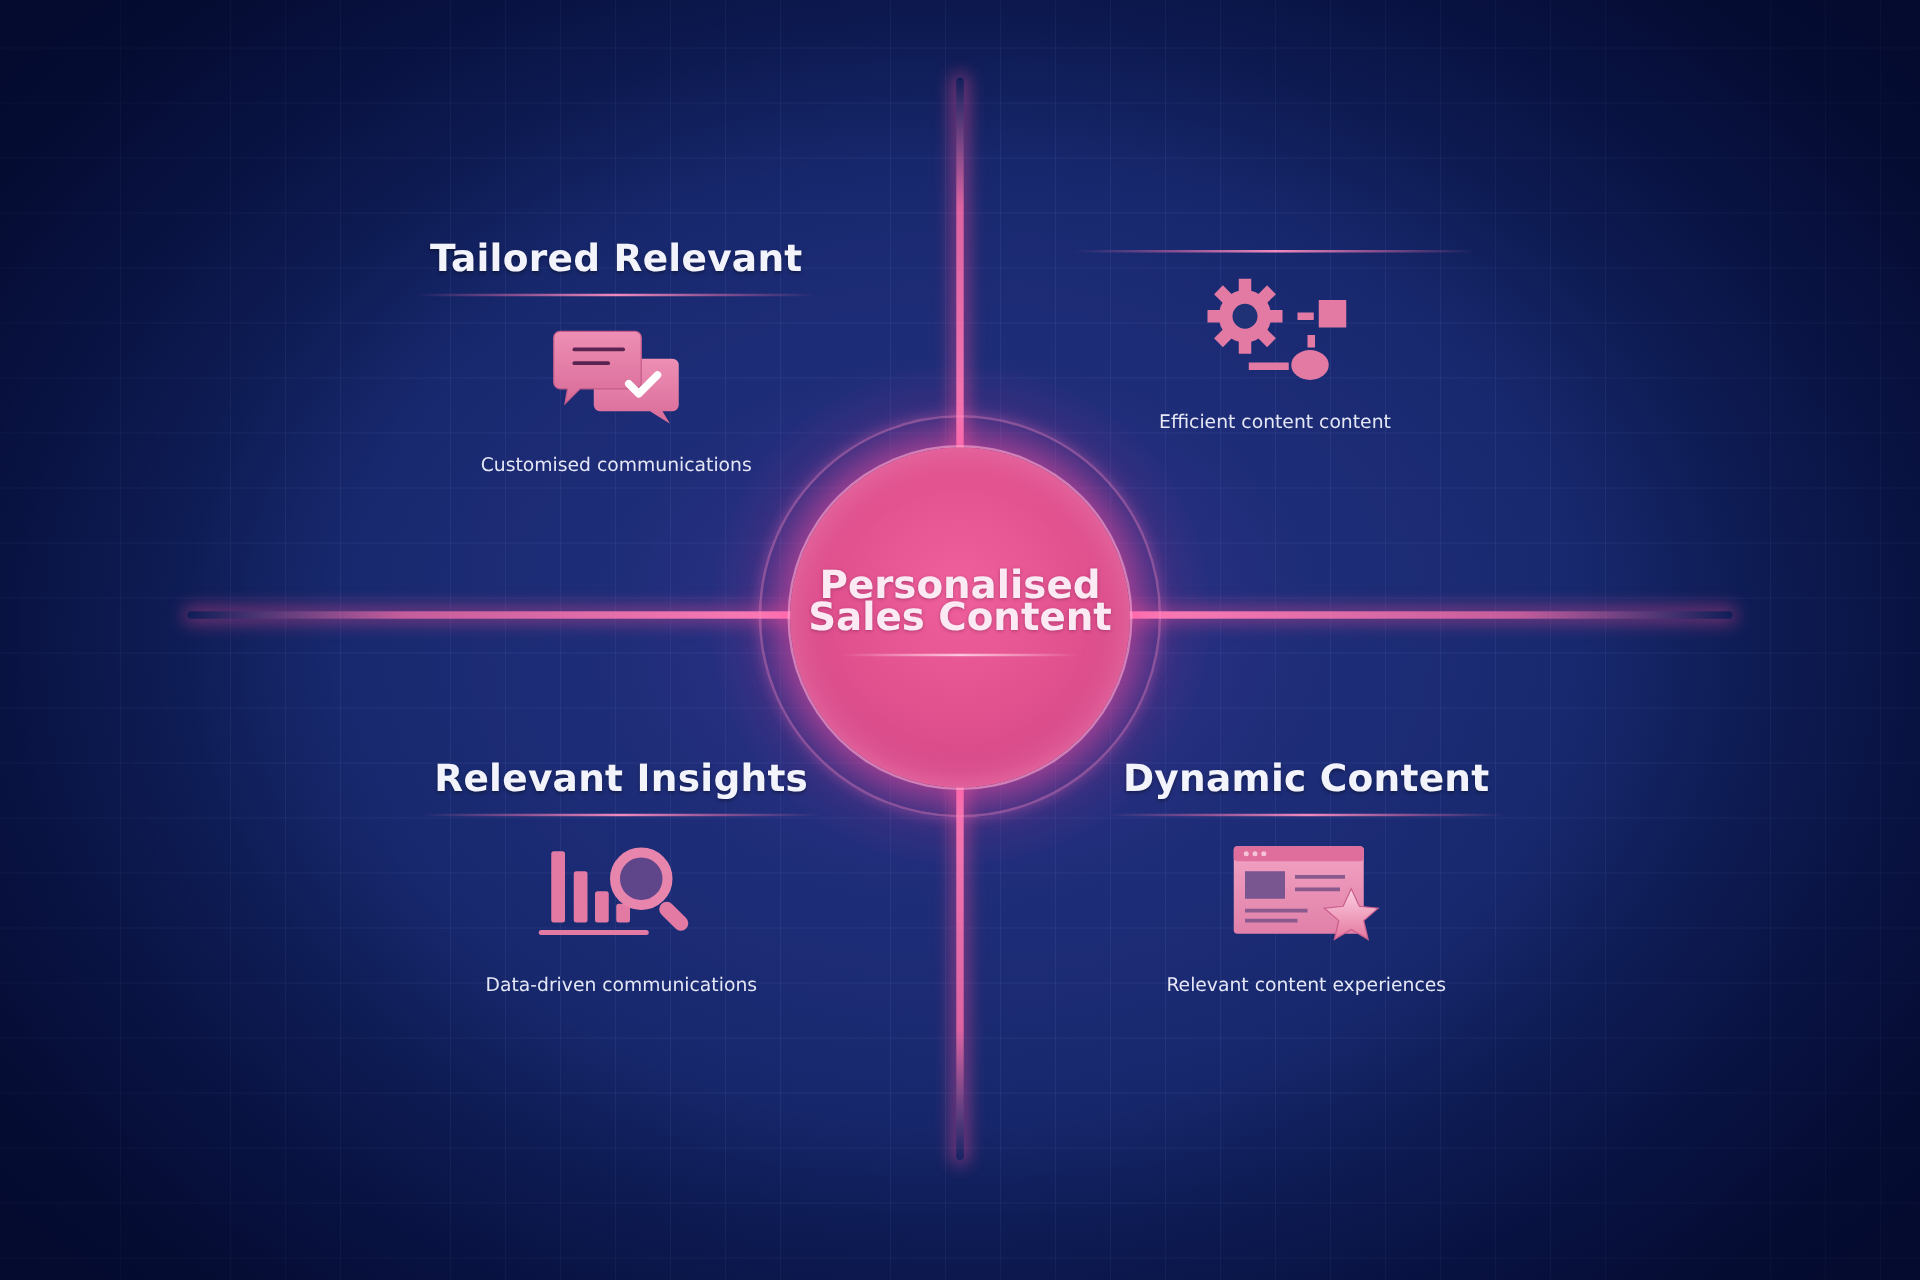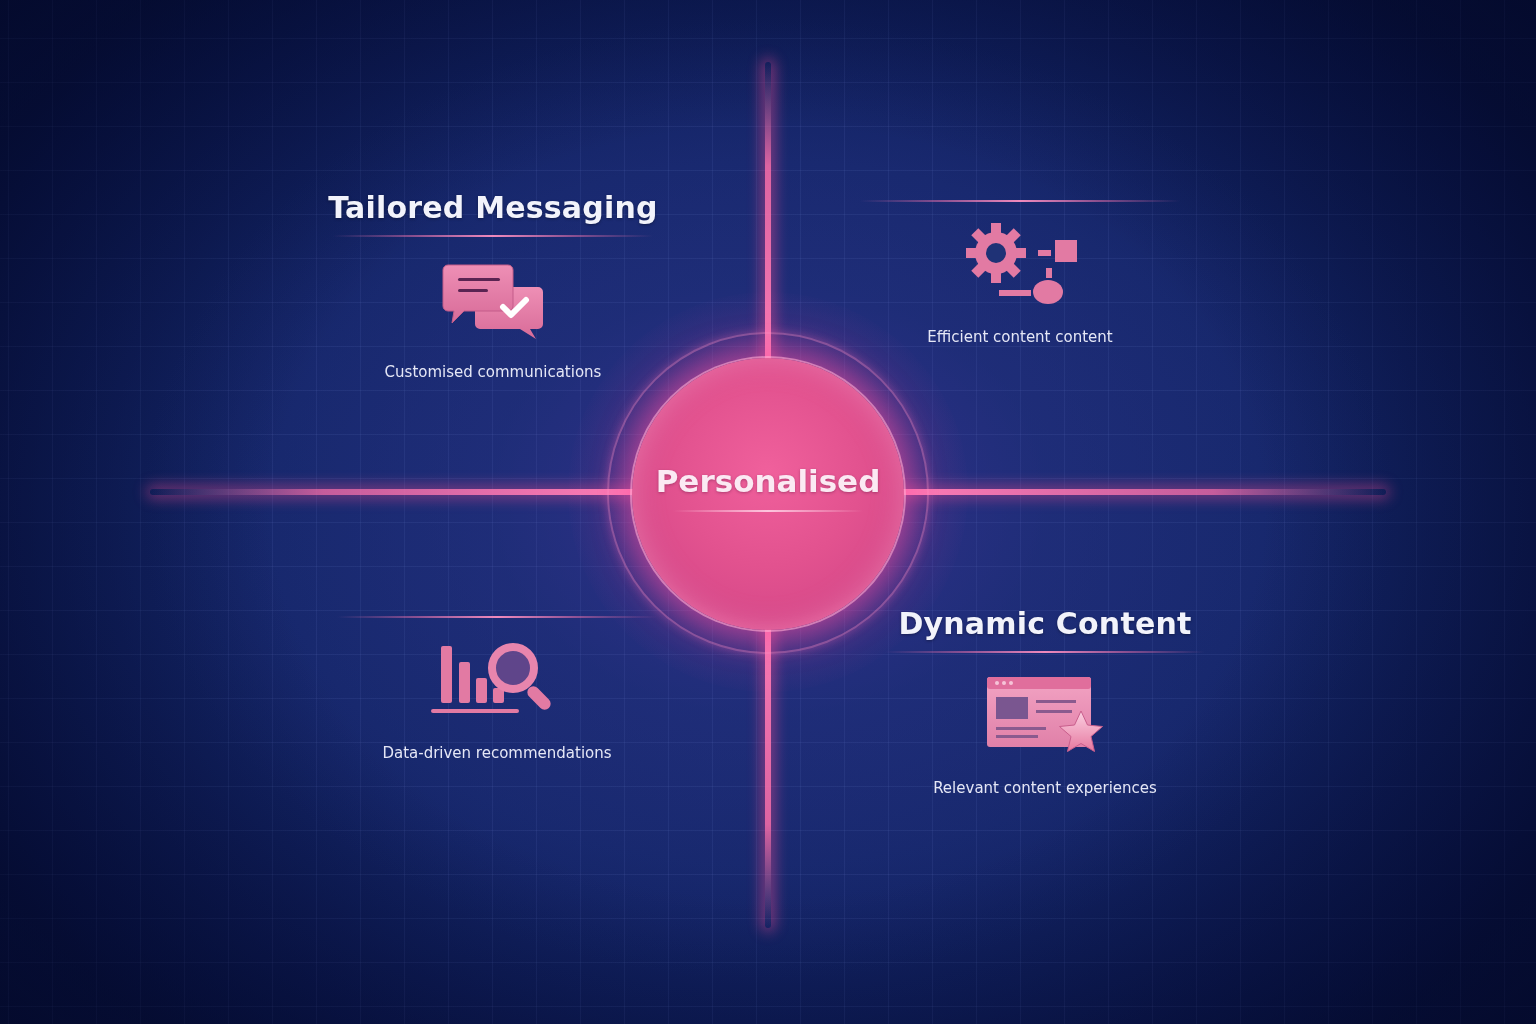--- a/index.html
+++ b/index.html
@@ -89,25 +89,26 @@
 <div class="grid"></div>
 <div class="vignette"></div>
 
 <div class="center-glow"></div>
 <div class="vline"></div>
 <div class="hline"></div>
 <div class="outer-ring"></div>
 
 <div class="hub">
   <div class="hub-title">Personalised</div>
+  <div class="hub-title">Sales Content</div>
   <div class="hub-divider"></div>
 </div>
 
 <div class="quad q1">
-  <div class="quad-title">Tailored Messaging</div>
+  <div class="quad-title">Tailored Relevant</div>
   <div class="quad-rule"></div>
   <div class="quad-icon">
     <svg width="110" height="80" viewBox="0 0 110 80">
       <defs>
         <linearGradient id="pk1" x1="0" y1="0" x2="0" y2="1">
           <stop offset="0" stop-color="#ee8fb5"></stop>
             <stop offset="1" stop-color="#d86b98"></stop>
         </linearGradient>
       </defs>
 
@@ -147,35 +148,36 @@
         <rect x="37" y="69" width="32" height="6"></rect>
         <ellipse cx="86" cy="71" rx="15" ry="12"></ellipse>
       </g>
       <circle cx="34" cy="32" r="10" fill="#1f3276"></circle>
     </svg>
   </div>
   <div class="quad-desc">Efficient content content</div>
 </div>
 
 <div class="quad q3">
+  <div class="quad-title">Relevant Insights</div>
   <div class="quad-rule"></div>
   <div class="quad-icon">
     <svg width="136" height="80" viewBox="0 0 136 80">
       <g fill="#e27aa3">
         <rect x="12" y="6" width="11" height="57" rx="2"></rect>
         <rect x="30" y="22" width="11" height="41" rx="2"></rect>
         <rect x="47" y="38" width="11" height="25" rx="2"></rect>
         <rect x="64" y="48" width="11" height="15" rx="2"></rect>
         <rect x="2" y="69" width="88" height="4" rx="2"></rect>
         <rect x="104" y="44" width="12" height="28" rx="6" transform="rotate(-45 110 58)"></rect>
       </g>
       <circle cx="84" cy="28" r="21" fill="#6b4a8e" fill-opacity="0.85" stroke="#e885ad" stroke-width="8"></circle>
     </svg>
   </div>
-  <div class="quad-desc">Data-driven recommendations</div>
+  <div class="quad-desc">Data-driven communications</div>
 </div>
 
 <div class="quad q4">
   <div class="quad-title">Dynamic Content</div>
   <div class="quad-rule"></div>
   <div class="quad-icon">
     <svg width="120" height="84" viewBox="0 0 120 84">
       <defs>
         <linearGradient id="win" x1="0" y1="0" x2="0" y2="1">
           <stop offset="0" stop-color="#f3a4c4"></stop>

